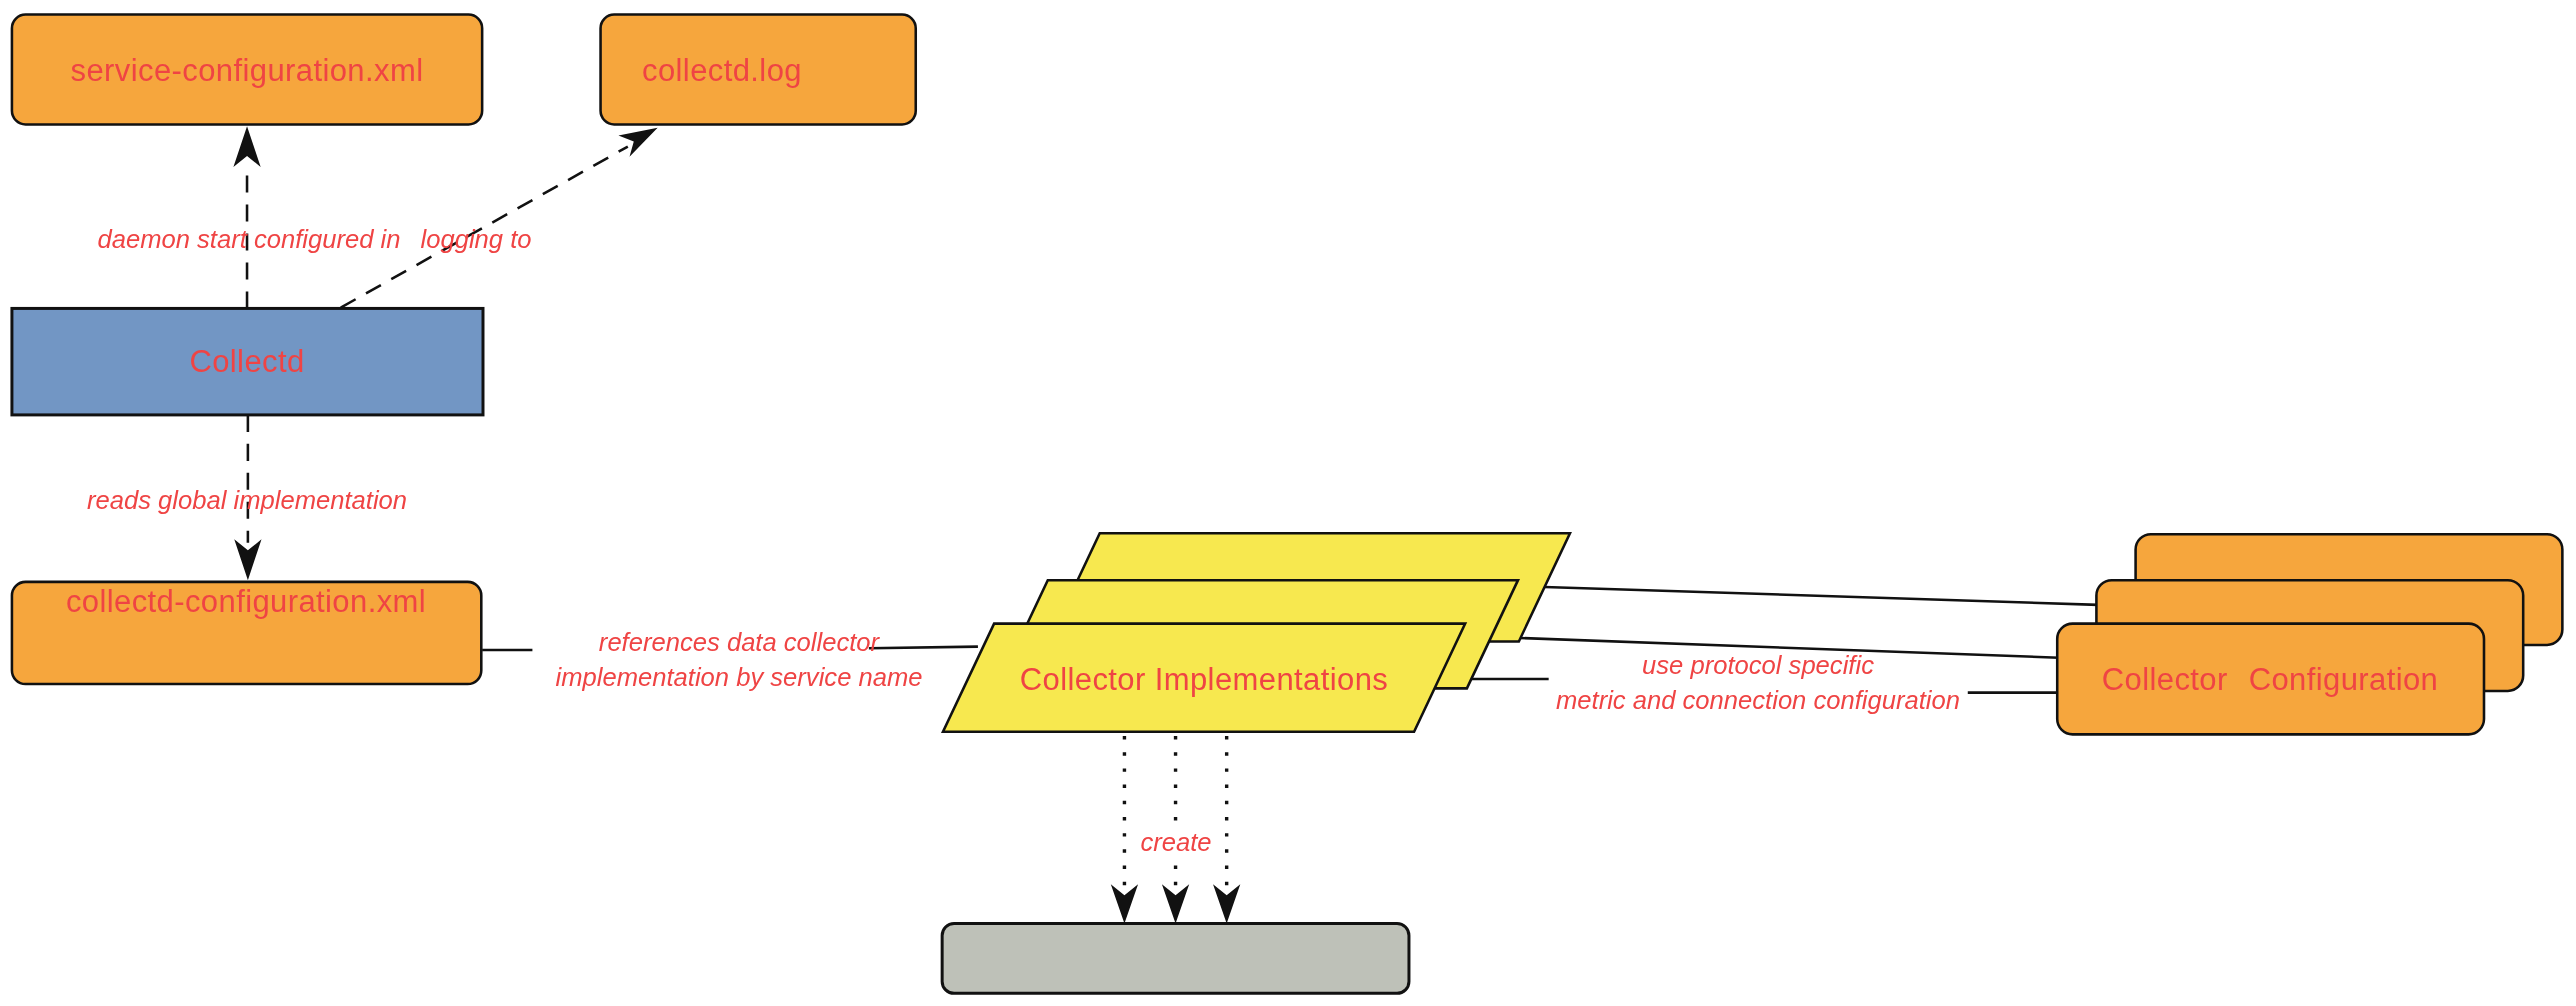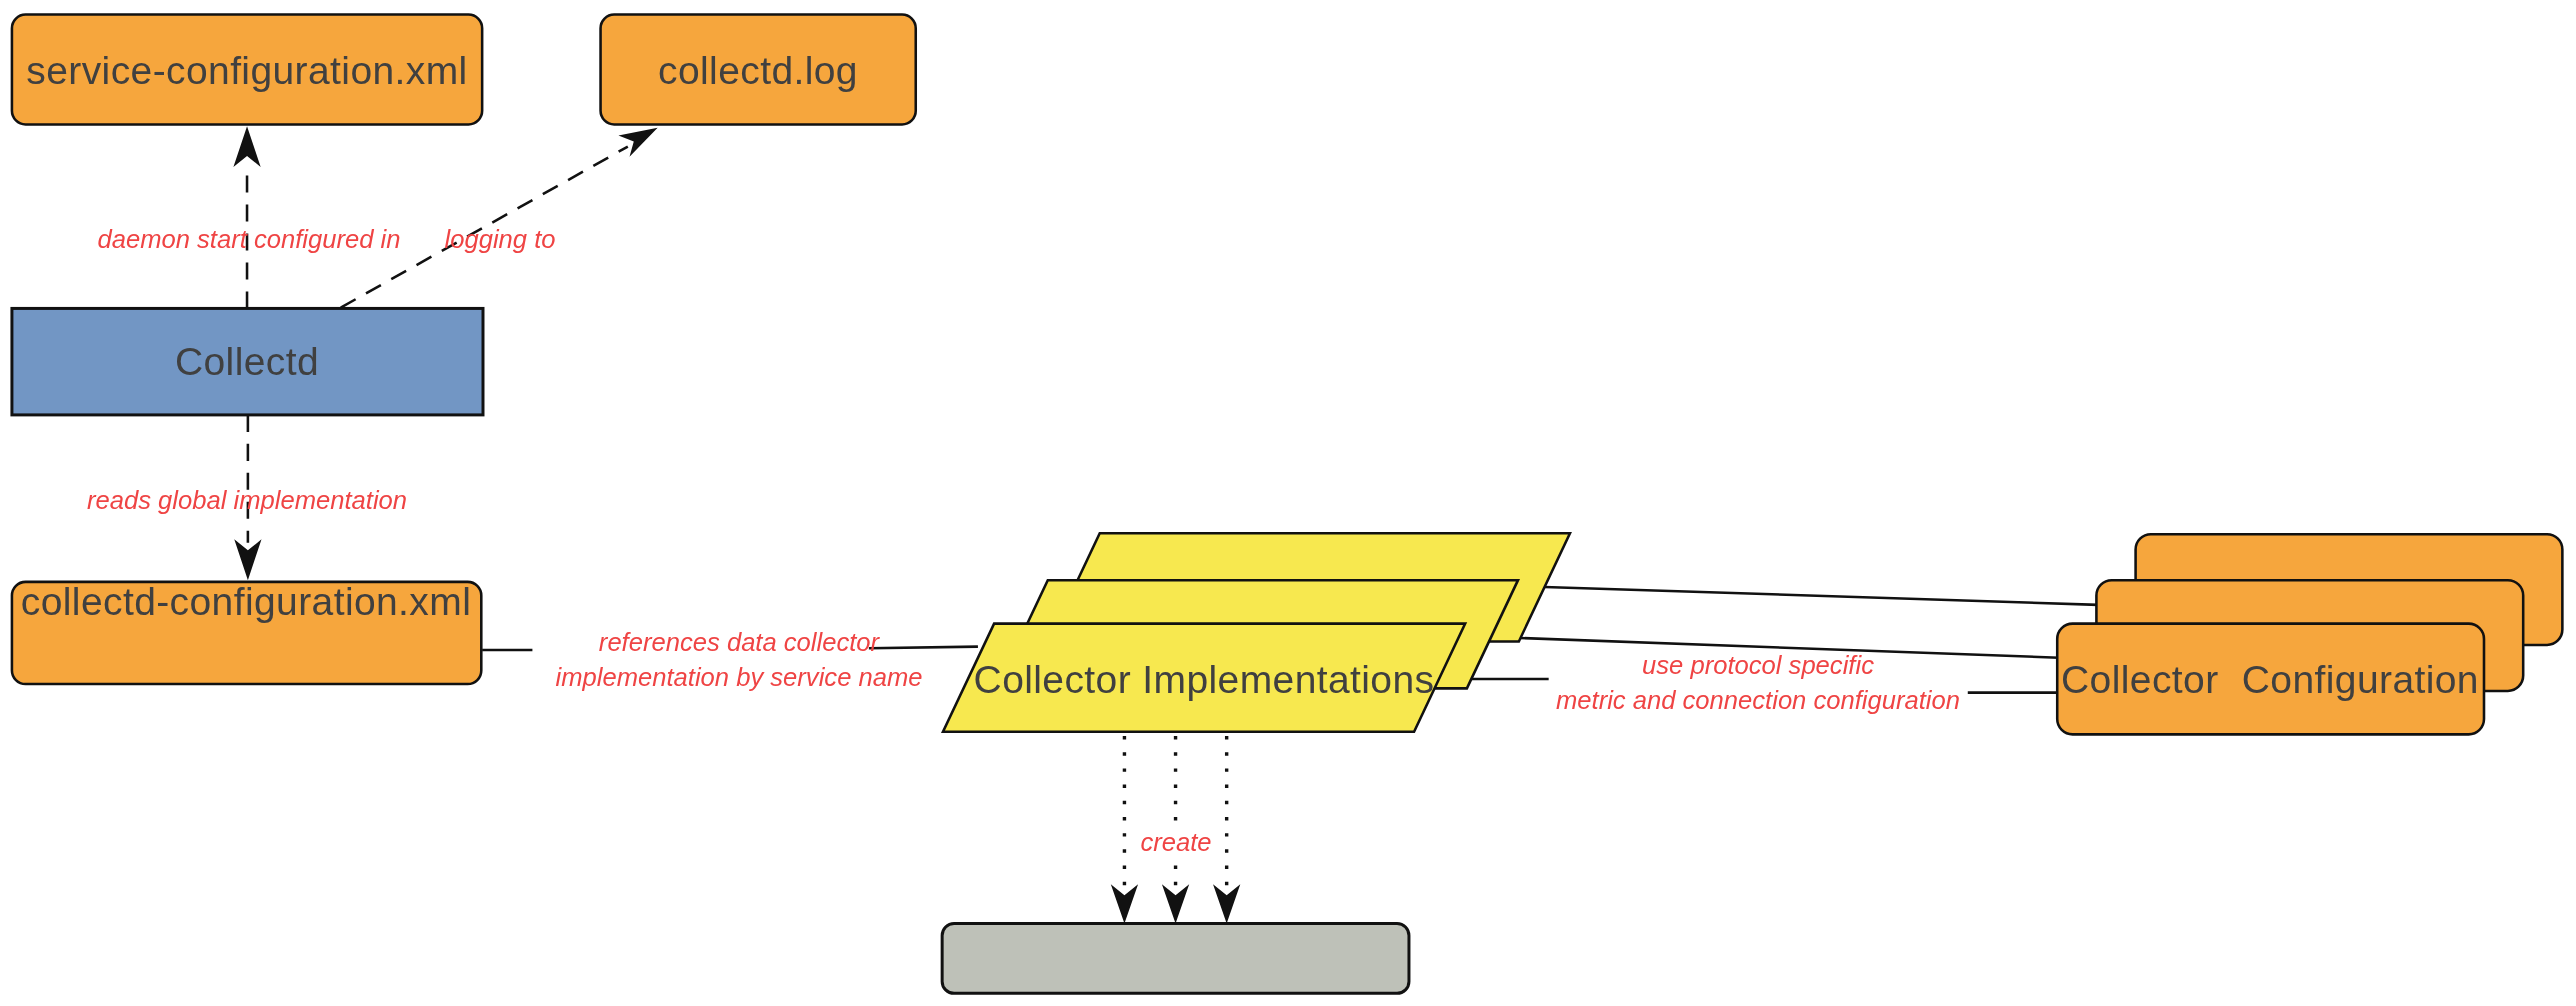--- a/index.html
+++ b/index.html
@@ -12,22 +12,22 @@
     overflow: hidden;
   }
   #diagram-svg {
     position: absolute;
     left: 0; top: 0;
     width: 2576px; height: 1007px;
   }
   .node-label {
     position: absolute;
     transform: translate(-50%, -50%);
-    font-size: 39px;
-    color: #404040;
+    font-size: 31px;
+    color: #ef4444;
     white-space: nowrap;
     text-align: center;
     letter-spacing: 0.4px;
   }
   .edge-label {
     position: absolute;
     transform: translate(-50%, -50%);
     font-size: 25.6px;
     font-style: italic;
     color: #ef4444;
@@ -88,34 +88,34 @@
 
     <rect x="2507" y="627" width="501" height="130" rx="18" stroke="#111111" stroke-width="3" fill="#F6A63D"></rect>
     <rect x="2461" y="681" width="501" height="130" rx="18" stroke="#111111" stroke-width="3" fill="#F6A63D"></rect>
     <rect x="2415" y="732" width="501" height="130" rx="18" stroke="#111111" stroke-width="3" fill="#F6A63D"></rect>
 
     <rect x="1106" y="1084" width="548" height="82" rx="14" stroke="#111111" stroke-width="3.5" fill="#BEC1B8"></rect>
   </svg>
 
   <div class="node-label" style="left:247px; top:71px;">service-configuration.xml</div>
 
-  <div class="node-label" style="left:758px; top:71px;">collectd.log</div>
+  <div class="node-label" style="left:722px; top:71px;">collectd.log</div>
 
   <div class="node-label" style="left:247px; top:362px;">Collectd</div>
 
   <div class="node-label" style="left:246px; top:602px;">collectd-configuration.xml</div>
 
   <div class="node-label wide-words" style="left:2270px; top:680px;">Collector Configuration</div>
 
   <div class="node-label" style="left:1204px; top:680px;">Collector Implementations</div>
 
 
   <div class="edge-label" style="left:249px; top:240px;">daemon start configured in</div>
 
-  <div class="edge-label" style="left:500px; top:240px;">logging to</div>
+  <div class="edge-label" style="left:476px; top:240px;">logging to</div>
 
   <div class="edge-label" style="left:247px; top:501px;">reads global implementation</div>
 
   <div class="edge-label" style="left:739px; top:660px;">references data collector
 implementation by service name</div>
 
   <div class="edge-label" style="left:1758px; top:683px;">use protocol specific
 metric and connection configuration</div>
 
   <div class="edge-label bg" style="left:1176px; top:843px;">create</div>

